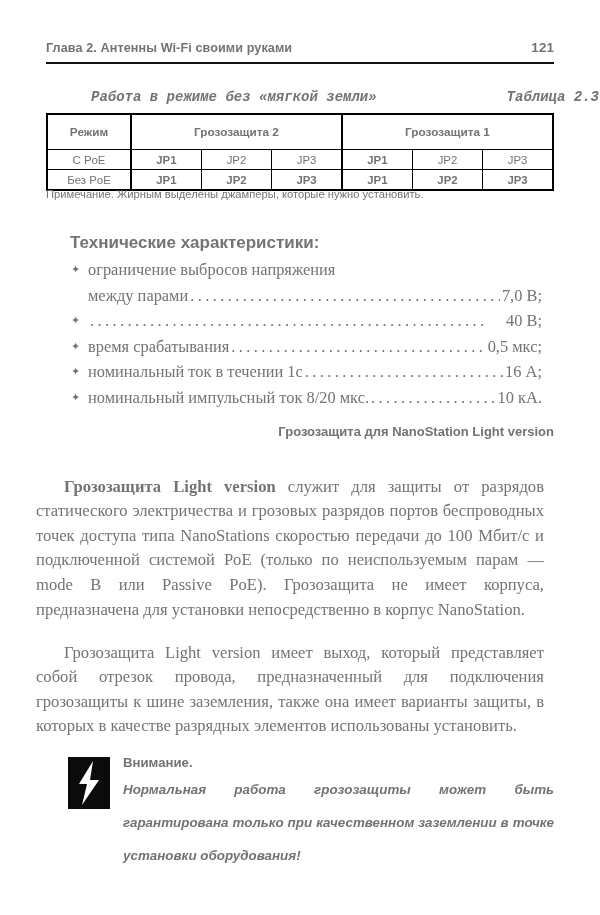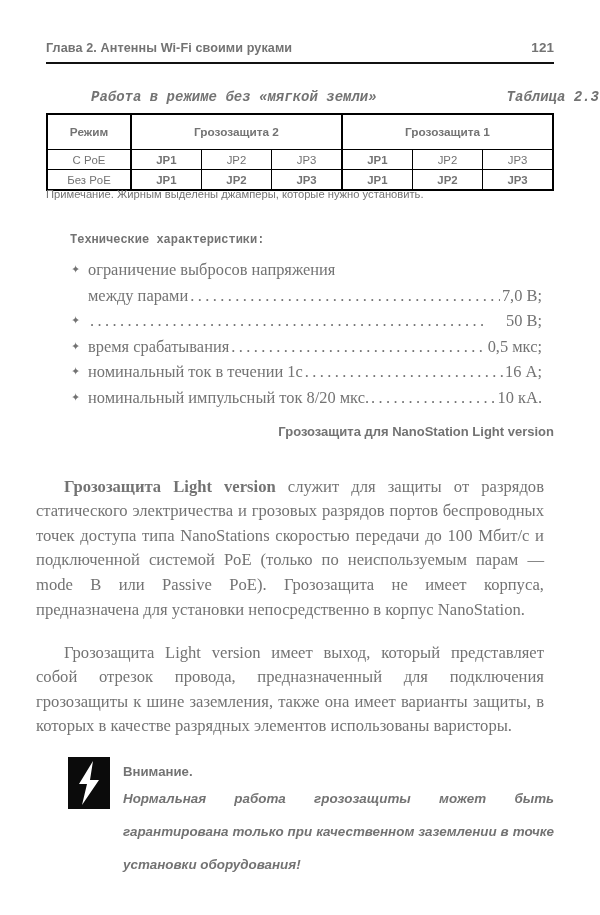--- a/index.html
+++ b/index.html
@@ -103,22 +103,22 @@
     width: 520px;
     font-family: "Liberation Sans", "DejaVu Sans", sans-serif;
     font-size: 11.2px;
   }
 
   
   .spec-heading {
     position: absolute;
     left: 70px;
     top: 233px;
-    font-family: Liberation Mono, monospace;
-    font-size: 12px;
+    font-family: Liberation Sans, sans-serif;
+    font-size: 17px;
     font-weight: 700;
   }
   .spec-list {
     position: absolute;
     left: 70px;
     top: 257px;
     width: 472px;
     margin: 0;
     padding: 0;
     list-style: none;
@@ -192,21 +192,20 @@
     position: absolute;
     left: 0;
     top: 2px;
     width: 42px;
     height: 52px;
     background: #0b0b0b;
   }
   .warn-icon svg { display: block; }
   .warn-body {
     margin-left: 55px;
-    margin-top: 9px;
   }
   .warn-title {
     font-family: "Liberation Sans", "DejaVu Sans", sans-serif;
     font-size: 13.2px;
     font-weight: 700;
     margin-bottom: 3px;
   }
   .warn-text {
     font-family: "Liberation Sans", "DejaVu Sans", sans-serif;
     font-style: italic;
@@ -273,21 +272,21 @@
       <span class="leader-row">
         <span class="lead-label">между парами</span>
         <span class="dots">.....................................................</span>
         <span class="lead-value">7,0 В;</span>
       </span>
     </li>
     <li>
       <span class="bullet">✦</span>
       <span class="leader-row">
         <span class="dots">.....................................................</span>
-        <span class="lead-value">50 В;</span>
+        <span class="lead-value">40 В;</span>
       </span>
     </li>
     <li>
       <span class="bullet">✦</span>
       <span class="leader-row">
         <span class="lead-label">время срабатывания</span>
         <span class="dots">.....................................................</span>
         <span class="lead-value">0,5 мкс;</span>
       </span>
     </li>
@@ -308,21 +307,21 @@
       </span>
     </li>
   </ul>
 
   <div class="section-heading">Грозозащита для NanoStation Light version</div>
 
   <p class="body-par" id="par-1">
     <b>Грозозащита Light version</b><span> служит для защиты от разрядов статического электричества и грозовых разрядов портов беспроводных точек доступа типа NanoStations скоростью передачи до 100 Мбит/с и подключенной системой PoE (только по неиспользуемым парам — mode B или Passive PoE). Грозозащита не имеет корпуса, предназначена для установки непосредственно в корпус NanoStation.</span>
   </p>
 
-  <p class="body-par" id="par-2">Грозозащита Light version имеет выход, который представляет собой отрезок провода, предназначенный для подключения грозозащиты к шине заземления, также она имеет варианты защиты, в которых в качестве разрядных элементов использованы варисторы.</p>
+  <p class="body-par" id="par-2">Грозозащита Light version имеет выход, который представляет собой отрезок провода, предназначенный для подключения грозозащиты к шине заземления, также она имеет варианты защиты, в которых в качестве разрядных элементов использованы установить.</p>
 
   <div class="warning">
     <div class="warn-icon">
       <svg width="42" height="52" viewBox="0 0 42 52" aria-hidden="true">
         <rect x="0" y="0" width="42" height="52" fill="#0b0b0b"></rect>
         <polygon points="25,4 11,27 19,27 14,48 31,23 22,23" fill="#ffffff"></polygon>
       </svg>
     </div>
     <div class="warn-body">
       <div class="warn-title">Внимание.</div>

